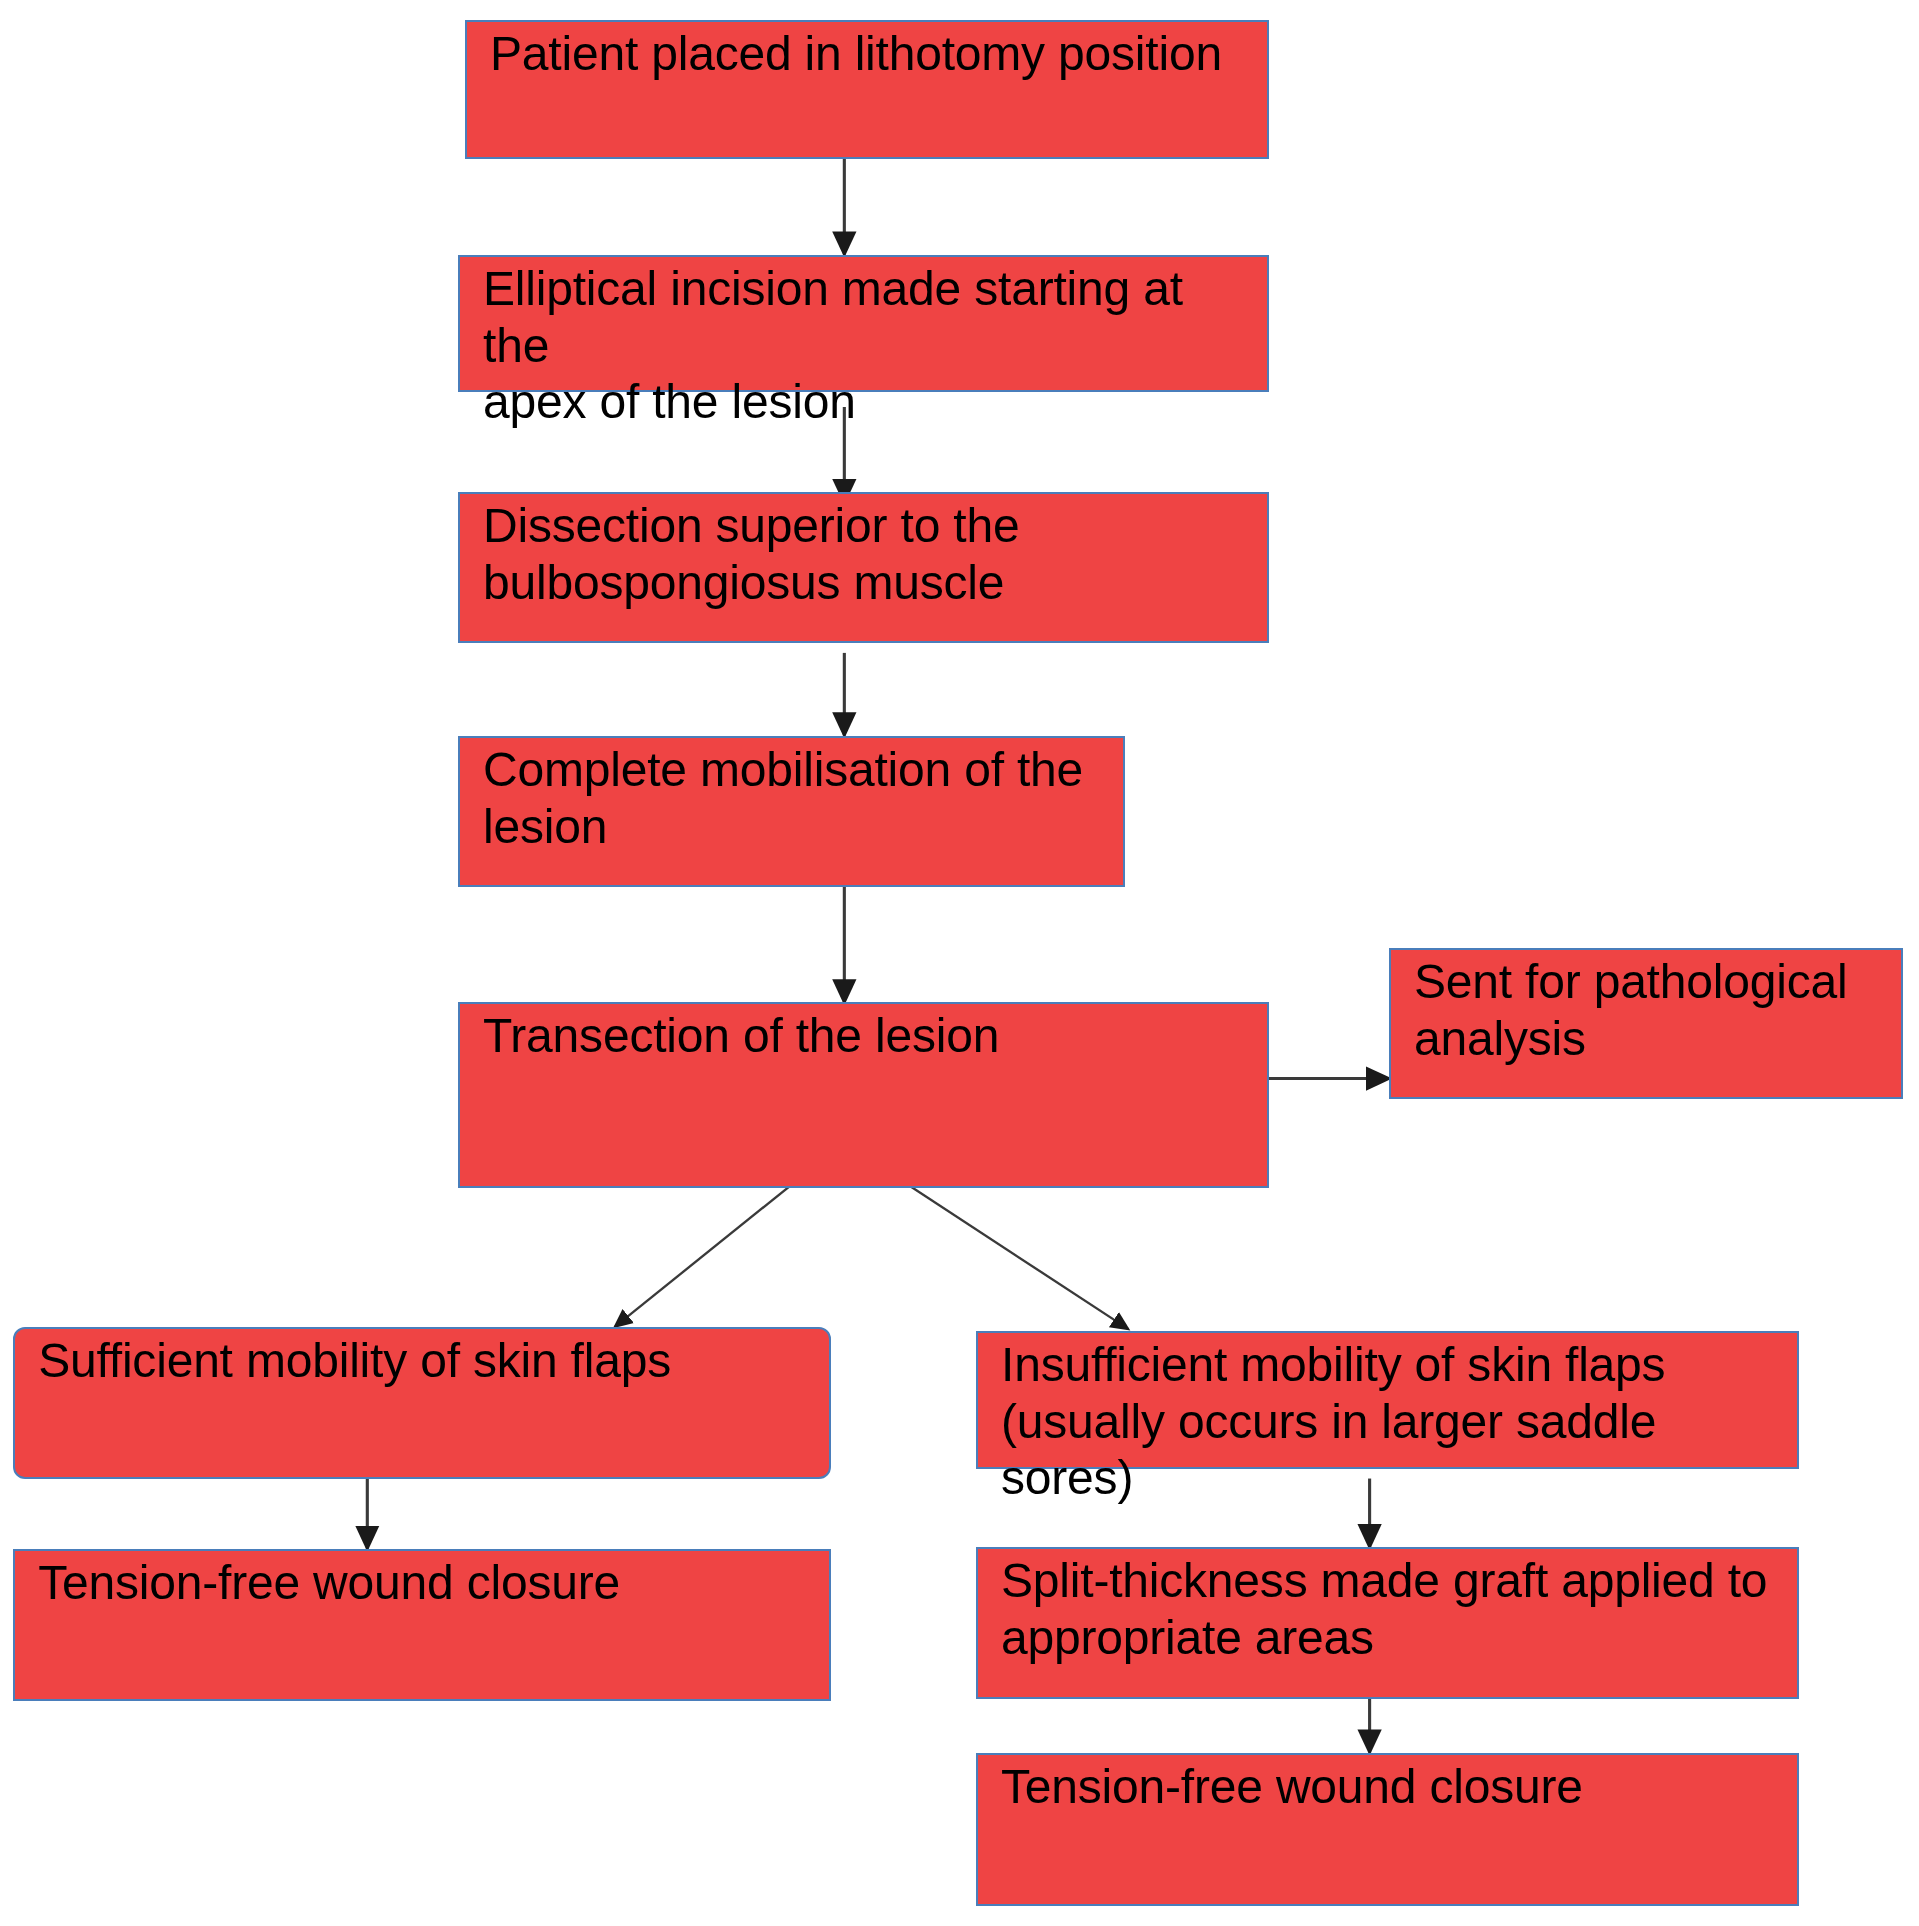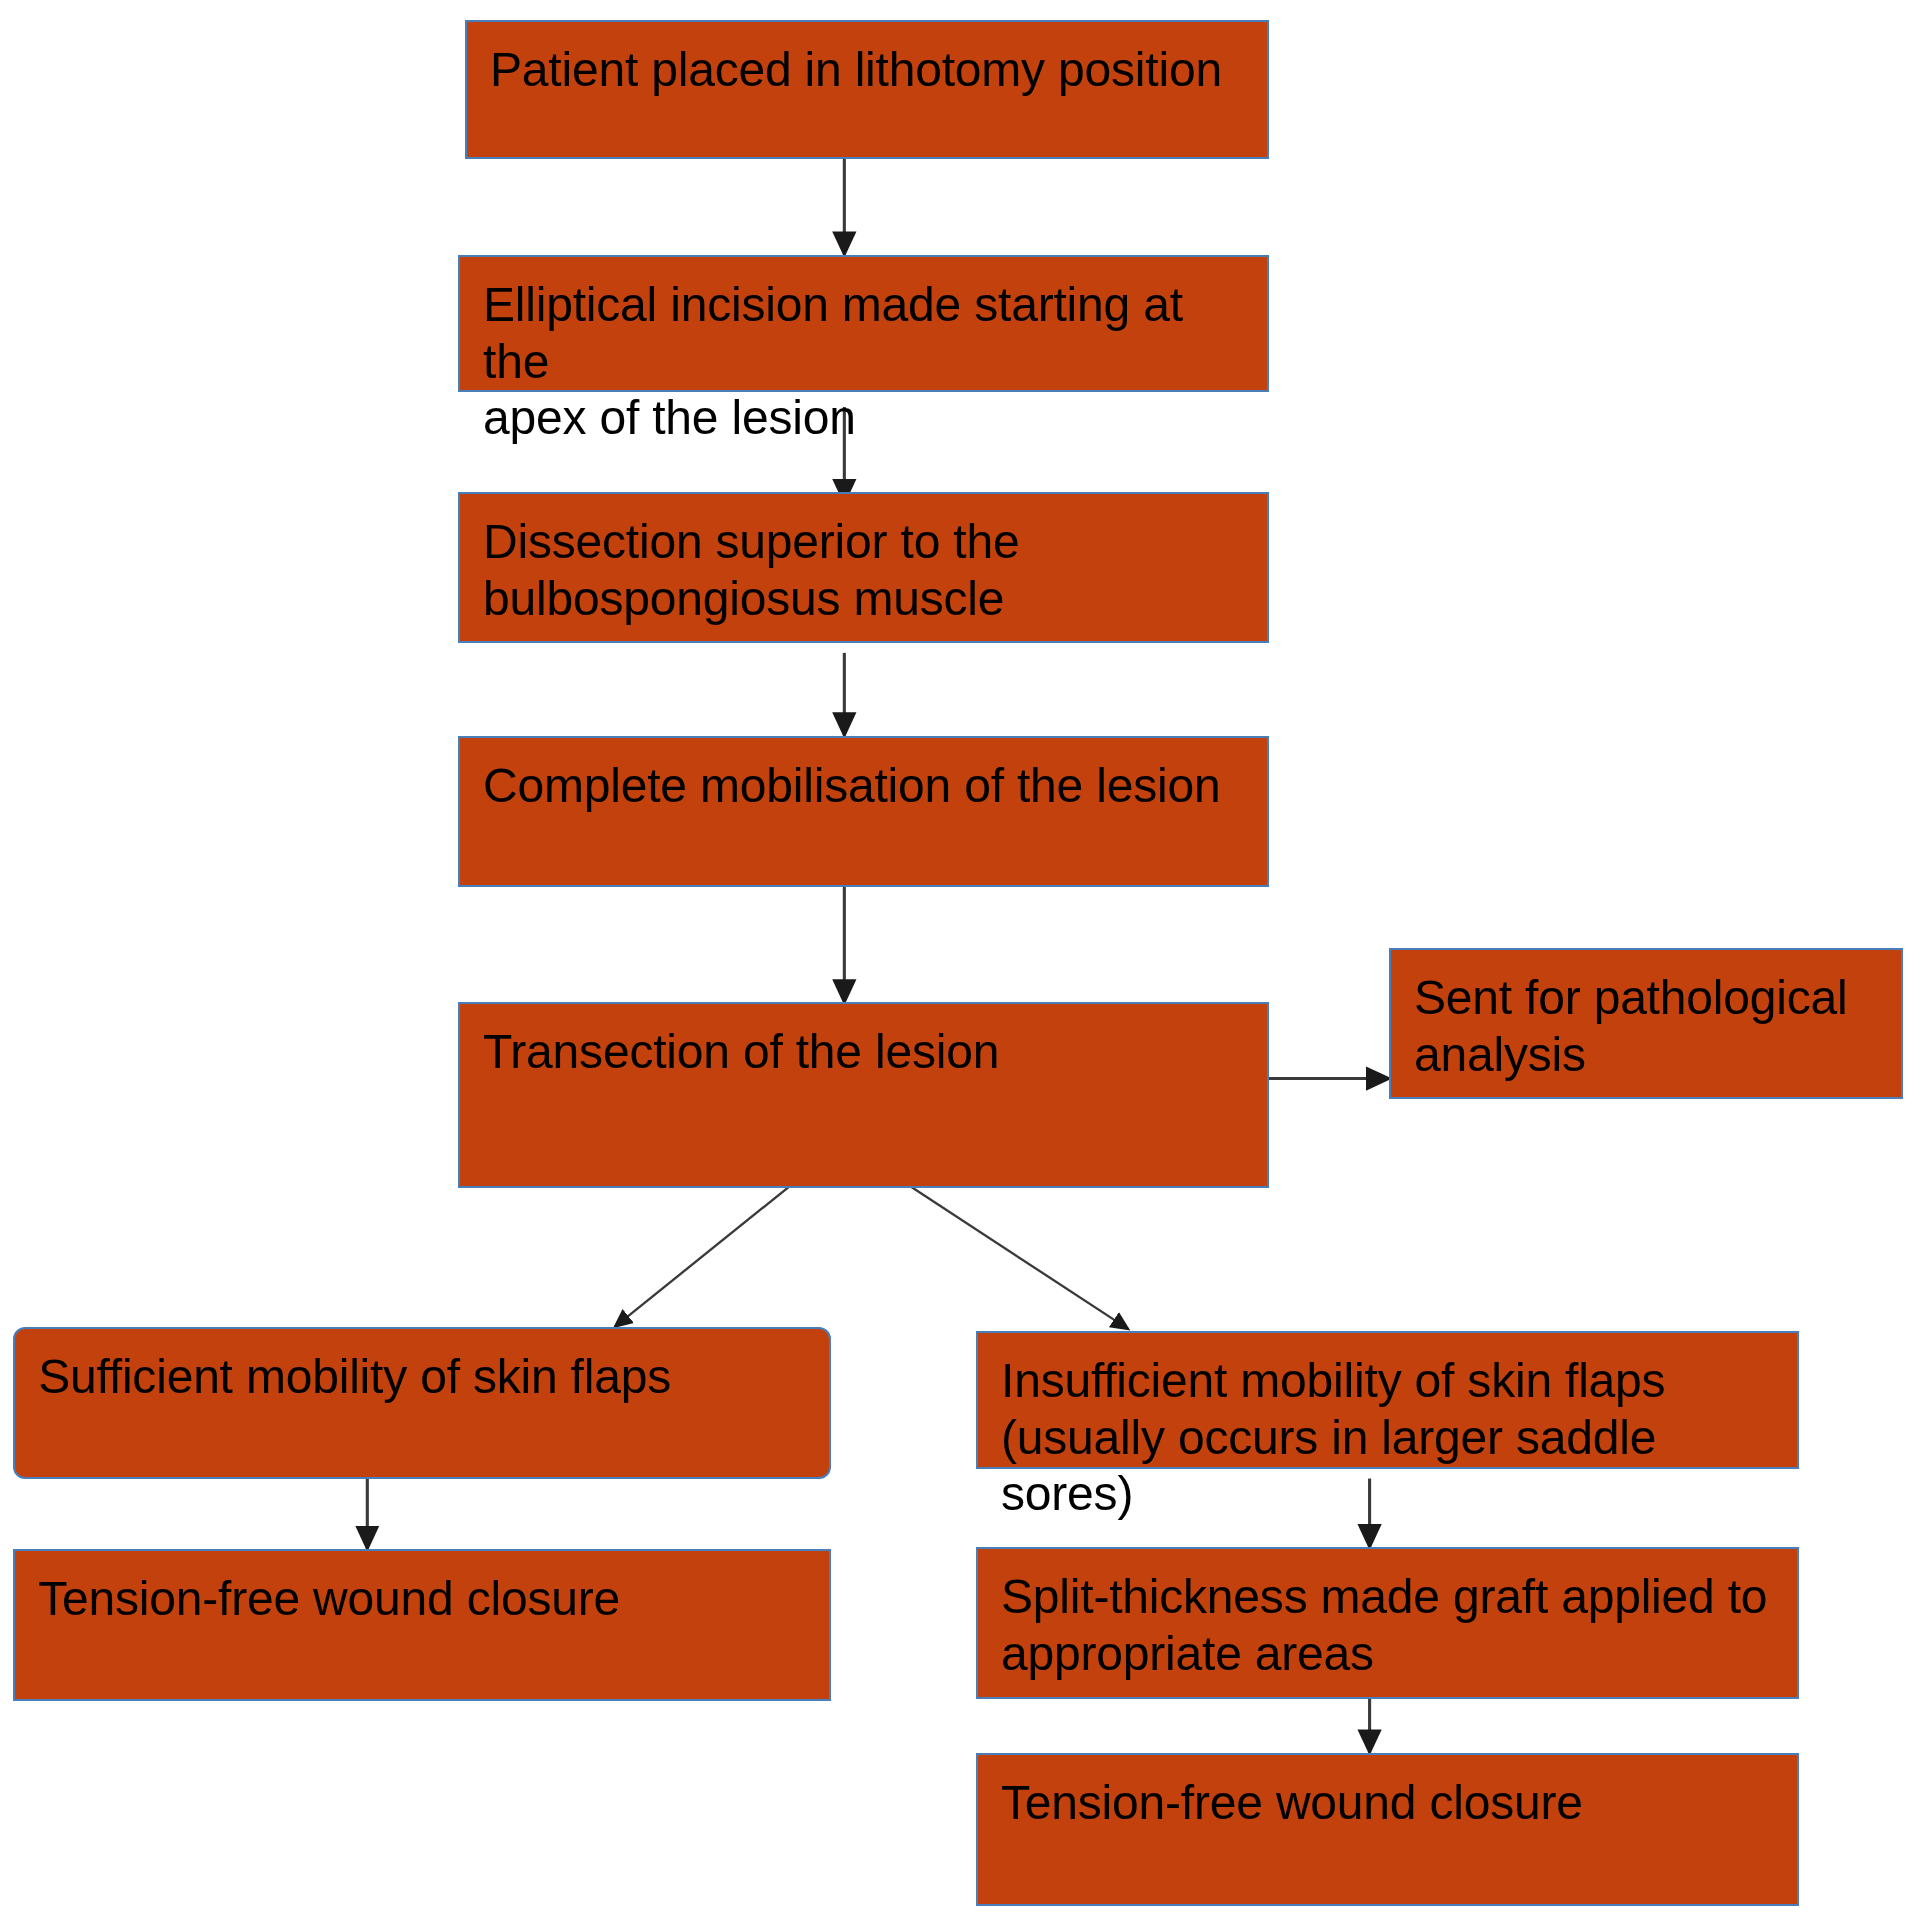--- a/index.html
+++ b/index.html
@@ -21,23 +21,23 @@
     position: absolute;
     left: 0;
     top: 0;
     width: 1919px;
     height: 1926px;
     pointer-events: none;
   }
   .node {
     position: absolute;
     box-sizing: border-box;
-    background: #c2410c;
+    background: #ef4444;
     border: 2.3px solid #4a7ebb;
-    padding: 20px 23px 0 23px;
+    padding: 4px 23px 0 23px;
     color: #000000;
     font-size: 48px;
     line-height: 1.18;
     letter-spacing: -0.2px;
     font-family: "Liberation Sans", sans-serif;
   }
   .node-text {
     display: block;
     white-space: pre-line;
   }
@@ -70,21 +70,21 @@
         <span class="node-text">Patient placed in lithotomy position</span>
       </div>
       <div class="node" style="left: 458px; top: 255px; width: 811px; height: 137px; border-color: rgb(74, 126, 187); color: rgb(0, 0, 0);">
         <span class="node-text">Elliptical incision made starting at the
 apex of the lesion</span>
       </div>
       <div class="node" style="left: 458px; top: 492px; width: 811px; height: 151px; border-color: rgb(74, 126, 187); color: rgb(0, 0, 0);">
         <span class="node-text">Dissection superior to the
 bulbospongiosus muscle</span>
       </div>
-      <div class="node" style="left: 458px; top: 736px; width: 811px; height: 151px; border-color: rgb(74, 126, 187); color: rgb(0, 0, 0);">
+      <div class="node" style="left: 458px; top: 736px; width: 667px; height: 151px; border-color: rgb(74, 126, 187); color: rgb(0, 0, 0);">
         <span class="node-text">Complete mobilisation of the lesion</span>
       </div>
       <div class="node" style="left: 458px; top: 1002px; width: 811px; height: 186px; border-color: rgb(74, 126, 187); color: rgb(0, 0, 0);">
         <span class="node-text">Transection of the lesion</span>
       </div>
       <div class="node" style="left: 1389px; top: 948px; width: 514px; height: 151px; border-color: rgb(74, 126, 187); color: rgb(0, 0, 0);">
         <span class="node-text">Sent for pathological
 analysis</span>
       </div>
       <div class="node" style="left: 13.2px; top: 1327px; width: 818px; height: 152px; border-color: rgb(74, 126, 187); color: rgb(0, 0, 0); border-radius: 12px;">

